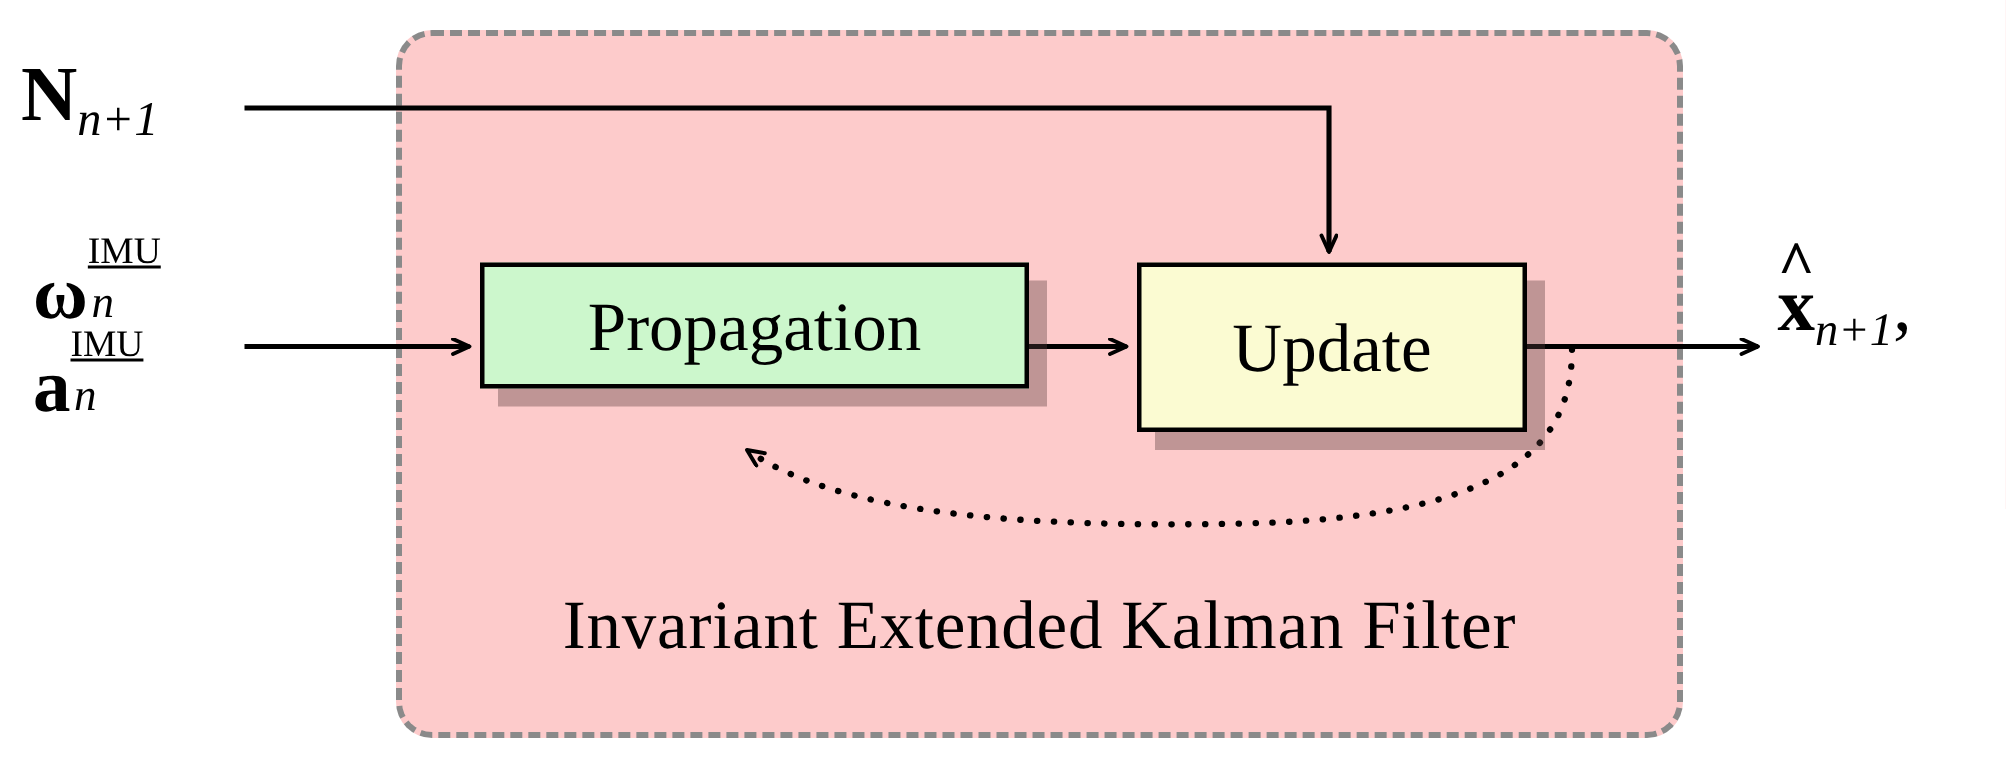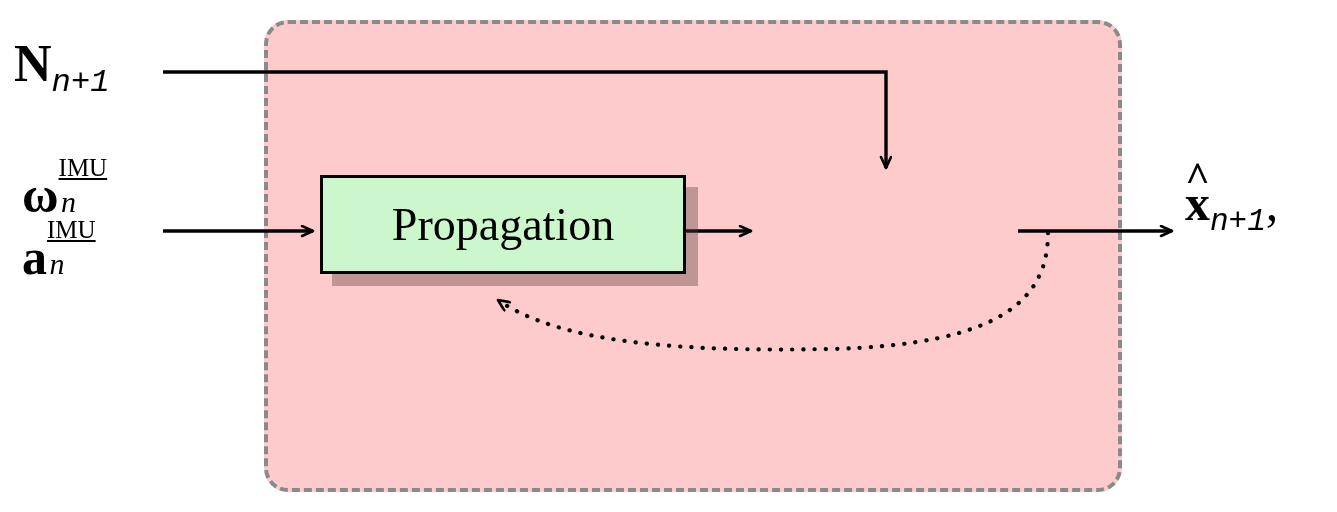--- a/index.html
+++ b/index.html
@@ -55,21 +55,21 @@
     align-items: center;
     justify-content: center;
     font-size: 46px;
     color: #000;
     box-shadow: 12px 12px 0 0 rgba(90, 60, 60, 0.38);
   }
   #box-propagation {
     left: 320px;
     top: 175px;
     width: 366px;
-    height: 99px;
+    height: 84px;
     background: #ccf7cc;
   }
   #box-update {
     left: 758px;
     top: 175px;
     width: 260px;
     height: 113px;
     background: #fbfbd2;
   }
   
@@ -78,21 +78,20 @@
     font-family: "Liberation Serif", "DejaVu Serif", serif;
     color: #000;
     white-space: nowrap;
     line-height: 1;
   }
   .math b { font-weight: bold; font-style: normal; }
   .sub {
     font-size: 0.62em;
     vertical-align: -0.32em;
     font-style: italic;
-    font-family: Liberation Mono, monospace;
   }
   .stack {
     position: relative;
     display: inline-block;
   }
   .stack .sup-abs {
     position: absolute;
     left: 0;
     top: -0.62em;
     font-size: 0.50em;
@@ -170,21 +169,25 @@
 
     <path d="M1018,231 L1172,231" fill="none" stroke="#000" stroke-width="3.4" marker-end="url(#arrowHead)"></path>
 
     <path d="M1048,233 C1048,300 1000,345 830,349 C680,352 560,343 498,300" fill="none" stroke="#000" stroke-width="4.2" stroke-linecap="round" stroke-dasharray="0.2 11" marker-end="url(#arrowHeadUp)"></path>
   </svg>
 
   <div class="proc-box" id="box-propagation">
     <span>Propagation</span>
   </div>
 
-
+  <div class="proc-box" id="box-update">
+    <span>Update</span>
+  </div>
+
+  <div class="panel-caption">Invariant Extended Kalman Filter</div>
 
   <div class="math" id="label-noise">
     <b>N</b><span class="sub">n+1</span>
   </div>
 
   <div class="math" id="label-imu">
     <span class="imu-row">
       <b>ω</b><span class="stack"><span class="sup-abs">IMU</span><span class="sub-abs">n</span><span style="visibility:hidden;font-size:0.50em">IMU</span></span>
     </span>
     <span class="imu-row">

